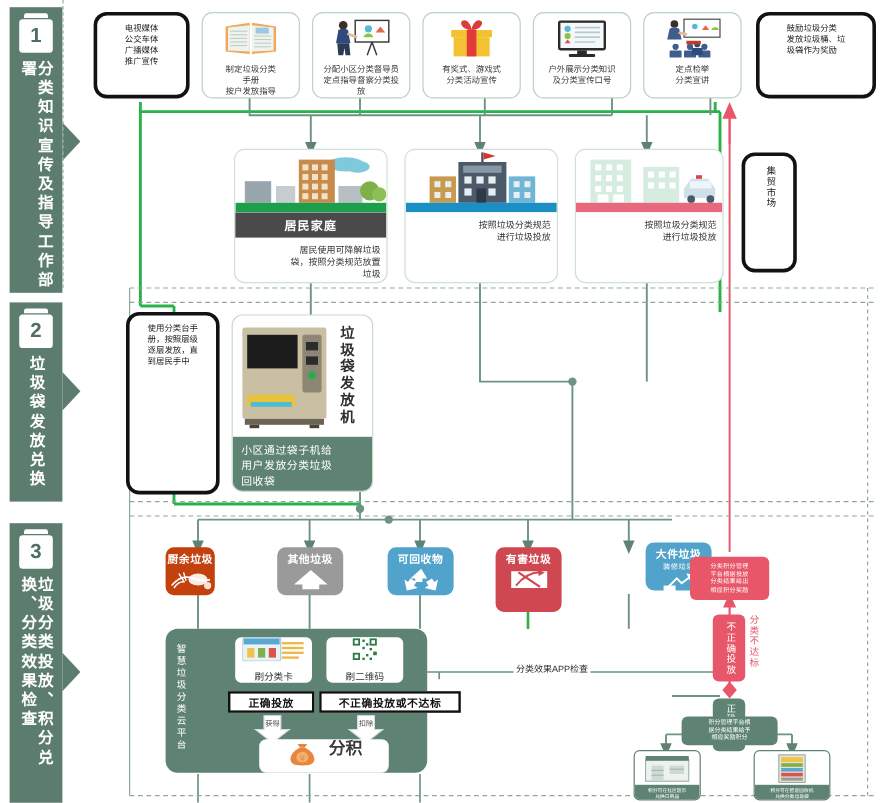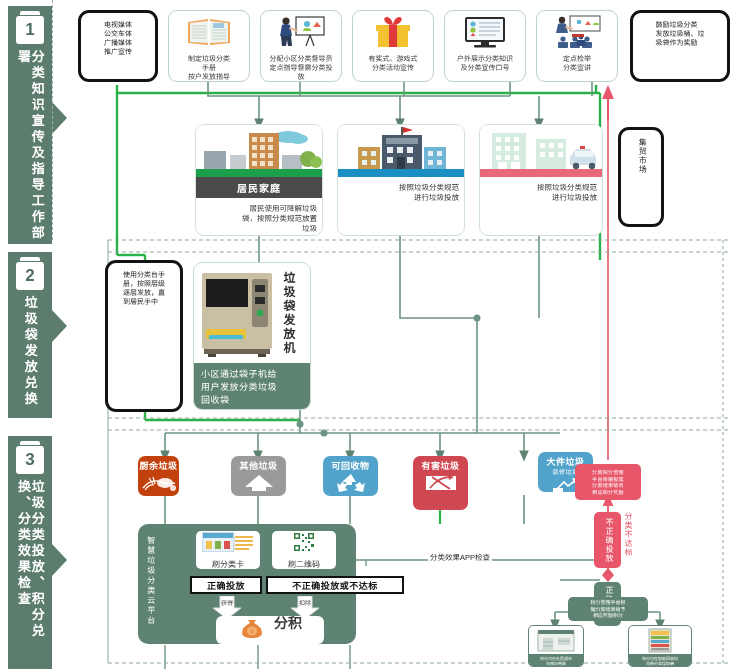--- a/index.html
+++ b/index.html
@@ -672,21 +672,21 @@
           <rect x="2.5" y="14.5" width="3" height="3"></rect>
       </g>
     </svg>
   </div>
   <div class="mt">刷二维码</div>
 </div>
 
 <div class="tagbox" style="left:190px;top:576px;width:72px;height:18px;">
   <span>正确投放</span>
 </div>
-<div class="tagbox" style="left:266px;top:576px;width:138px;height:18px;">
+<div class="tagbox" style="left:266px;top:576px;width:118px;height:18px;">
   <span>不正确投放或不达标</span>
 </div>
 
 <div class="fatarrow" style="left:210px;top:596px;">
   <svg width="34" height="24" viewBox="0 0 34 24">
     <path d="M10,0 L24,0 L24,12 L31,12 L17,23 L3,12 L10,12 z" fill="#ffffff" stroke="#dcdcdc" stroke-width="1"></path>
     <text x="17" y="9" font-size="6" text-anchor="middle" fill="#444" font-family="Liberation Sans, sans-serif">获得</text>
   </svg>
 </div>
 <div class="fatarrow" style="left:288px;top:596px;">

